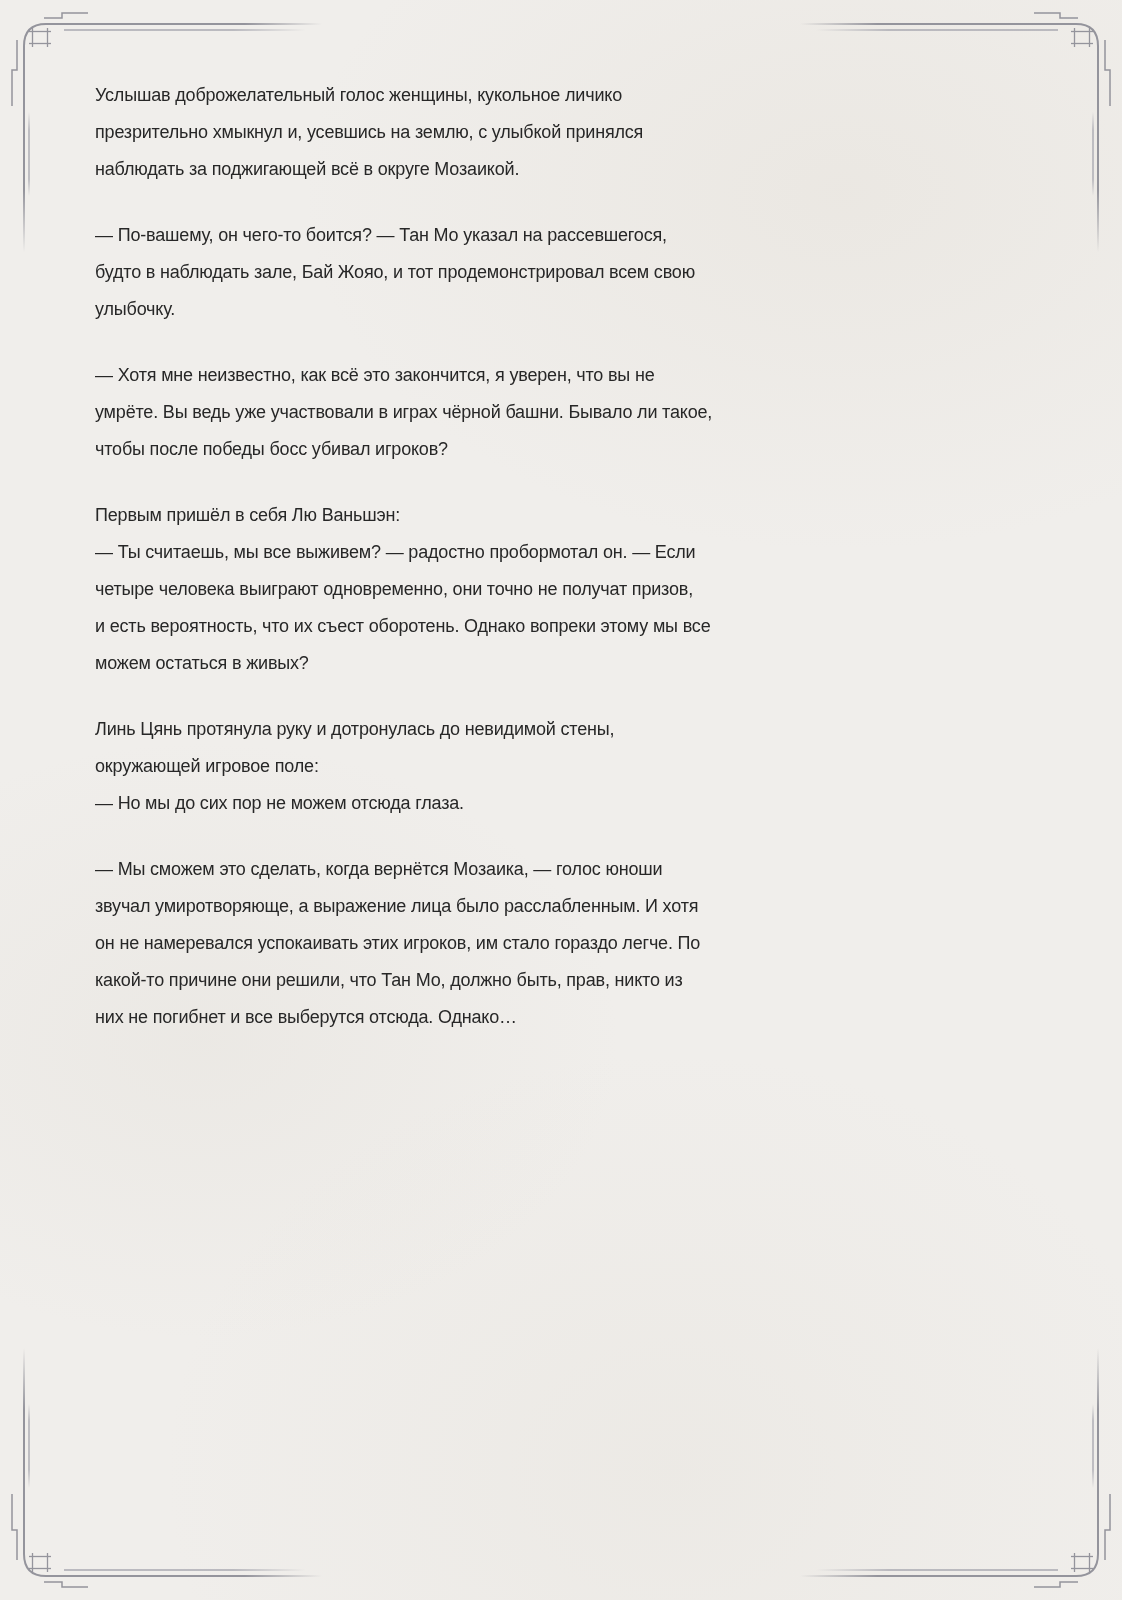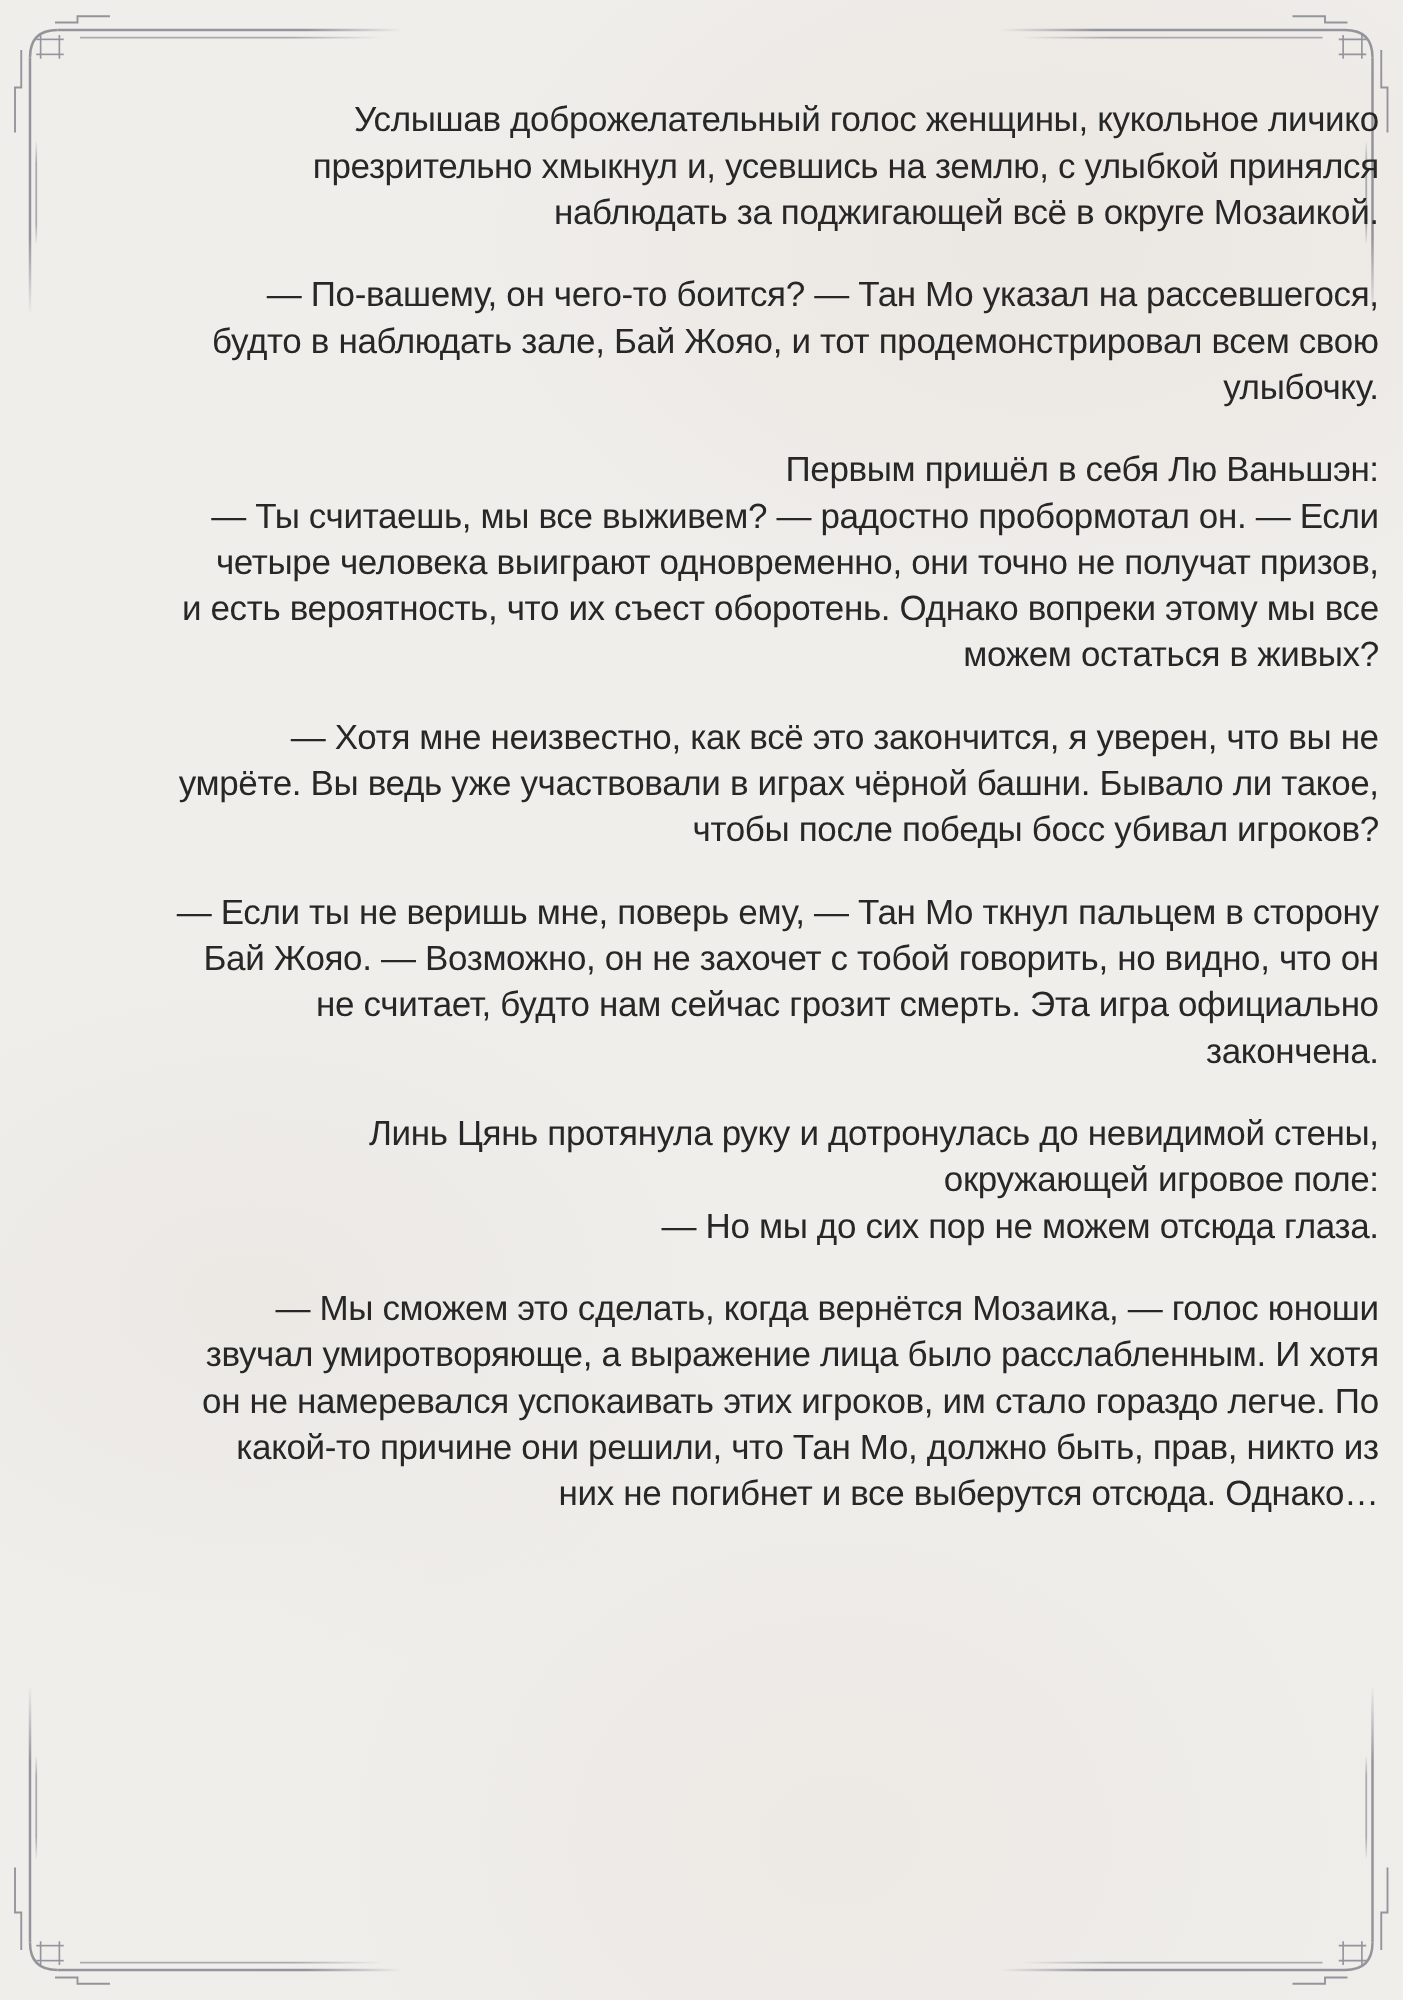--- a/index.html
+++ b/index.html
@@ -27,25 +27,25 @@
   }
   .corner.tl{top:0;left:0;}
   .corner.tr{top:0;right:0;transform:scaleX(-1);}
   .corner.bl{bottom:0;left:0;transform:scaleY(-1);}
   .corner.br{bottom:0;right:0;transform:scale(-1,-1);}
   .page-text{
     position:absolute;
     left:95px;
     top:77px;
     width:1008px;
-    font-size:28px;
+    font-size:18px;
     line-height:37px;
     letter-spacing:-0.01em;
     color:var(--text,#272727);
-    text-align:right;
+    text-align:left;
   }
   .page-text p{
     white-space:pre-line;
     margin:0 0 29px 0;
   }
 </style>
 </head>
 <body>
 
 <svg class="corner tl" viewBox="0 0 340 280" aria-hidden="true">
@@ -135,32 +135,28 @@
   <path d="M17,40 V70 H12 V106" fill="none" stroke="#94949c" stroke-width="1.5"></path>
 </svg>
 
 <div class="page-text">
   <p>Услышав доброжелательный голос женщины, кукольное личико
 презрительно хмыкнул и, усевшись на землю, с улыбкой принялся
 наблюдать за поджигающей всё в округе Мозаикой.</p>
   <p>— По-вашему, он чего-то боится? — Тан Мо указал на рассевшегося,
 будто в наблюдать зале, Бай Жояо, и тот продемонстрировал всем свою
 улыбочку.</p>
+  <p>— Хотя мне неизвестно, как всё это закончится, я уверен, что вы не
+умрёте. Вы ведь уже участвовали в играх чёрной башни. Бывало ли такое,
+чтобы после победы босс убивал игроков?</p>
   <p>Первым пришёл в себя Лю Ваньшэн:
 — Ты считаешь, мы все выживем? — радостно пробормотал он. — Если
 четыре человека выиграют одновременно, они точно не получат призов,
 и есть вероятность, что их съест оборотень. Однако вопреки этому мы все
 можем остаться в живых?</p>
-  <p>— Хотя мне неизвестно, как всё это закончится, я уверен, что вы не
-умрёте. Вы ведь уже участвовали в играх чёрной башни. Бывало ли такое,
-чтобы после победы босс убивал игроков?</p>
-  <p>— Если ты не веришь мне, поверь ему, — Тан Мо ткнул пальцем в сторону
-Бай Жояо. — Возможно, он не захочет с тобой говорить, но видно, что он
-не считает, будто нам сейчас грозит смерть. Эта игра официально
-закончена.</p>
   <p>Линь Цянь протянула руку и дотронулась до невидимой стены,
 окружающей игровое поле:
 — Но мы до сих пор не можем отсюда глаза.</p>
   <p>— Мы сможем это сделать, когда вернётся Мозаика, — голос юноши
 звучал умиротворяюще, а выражение лица было расслабленным. И хотя
 он не намеревался успокаивать этих игроков, им стало гораздо легче. По
 какой-то причине они решили, что Тан Мо, должно быть, прав, никто из
 них не погибнет и все выберутся отсюда. Однако…</p>
 </div>
 

